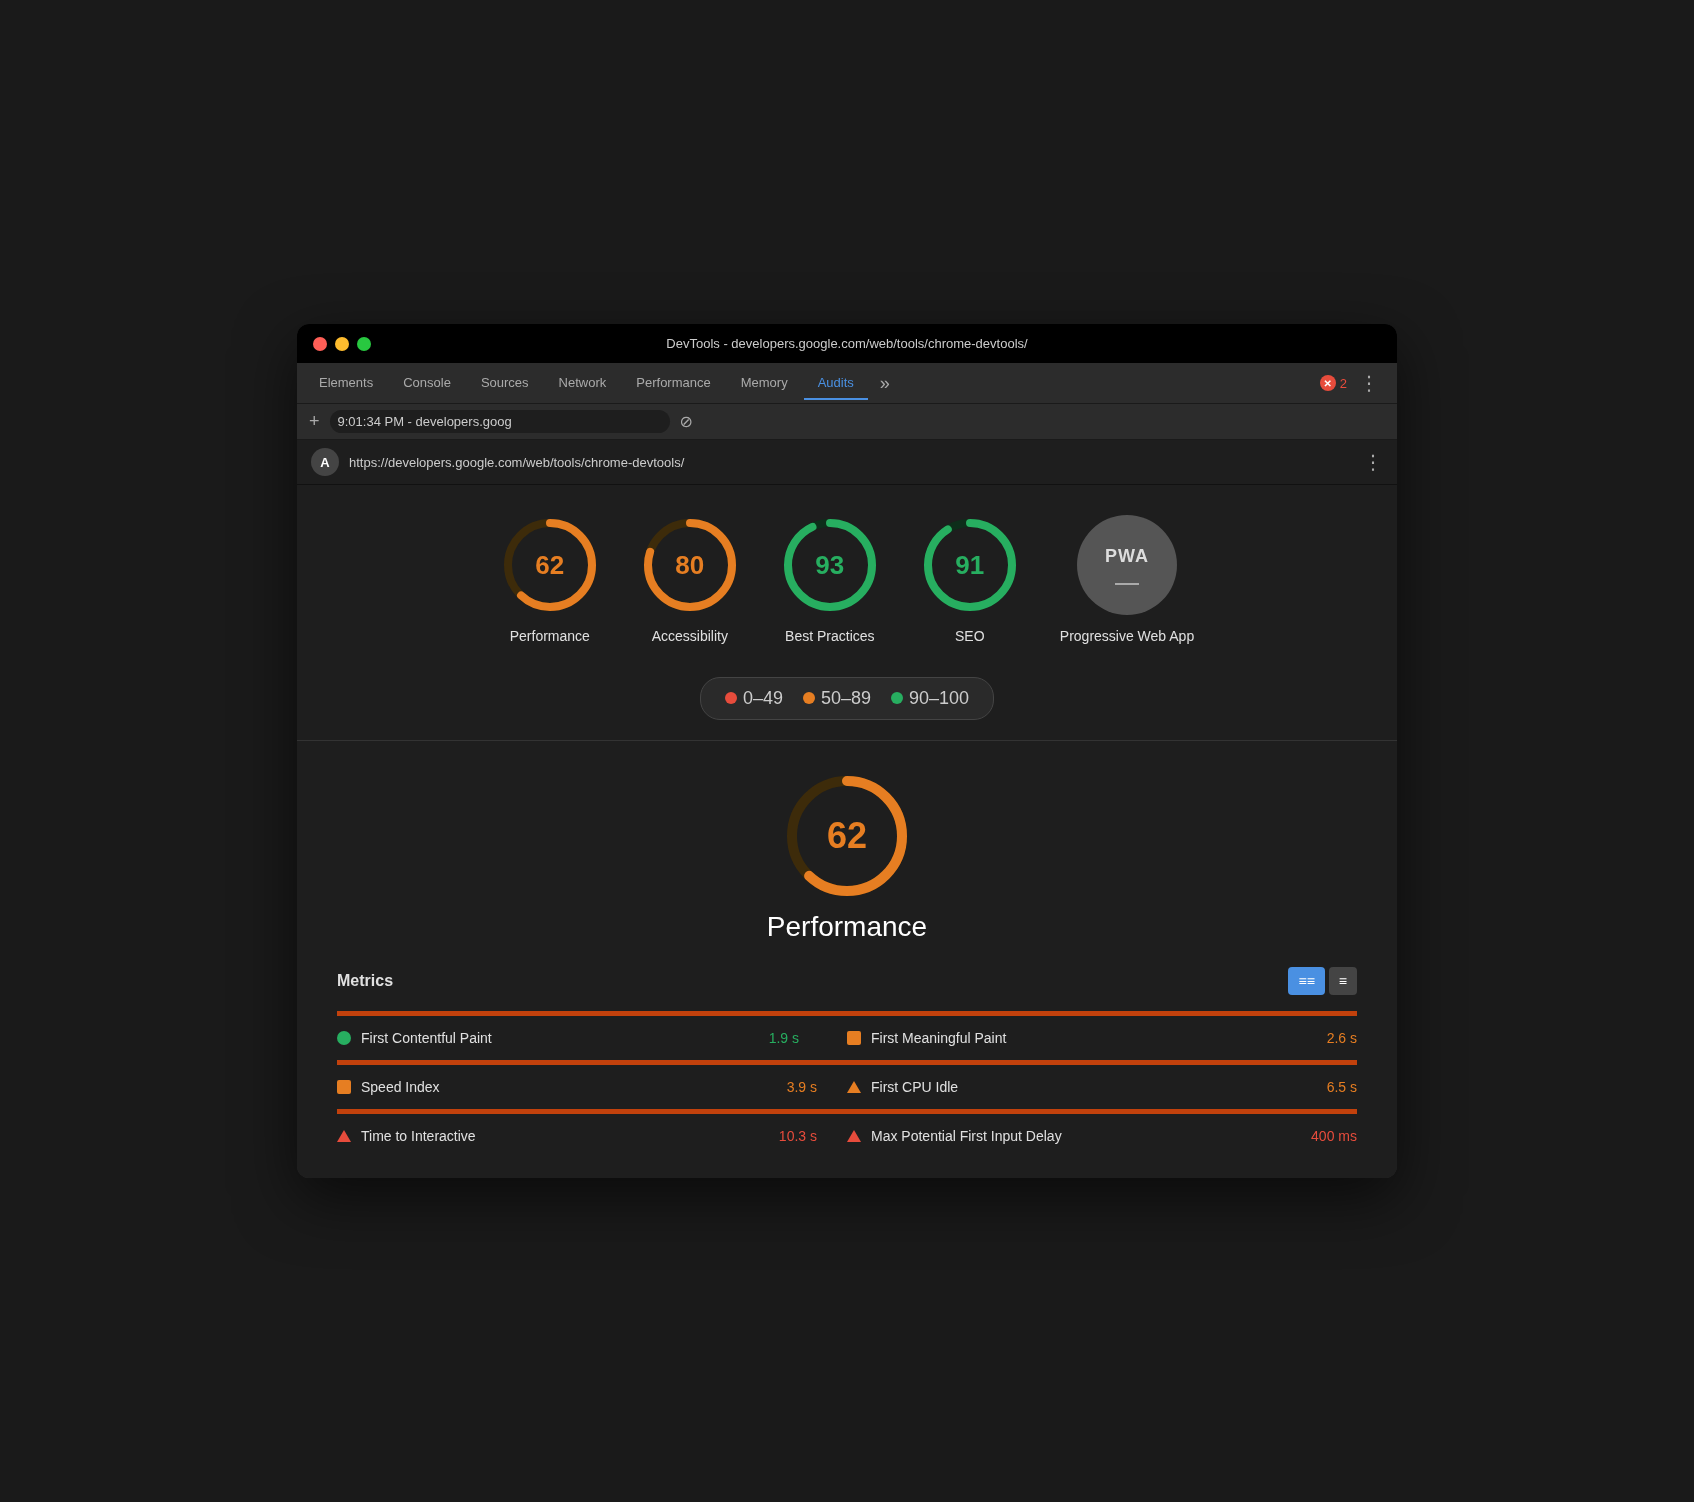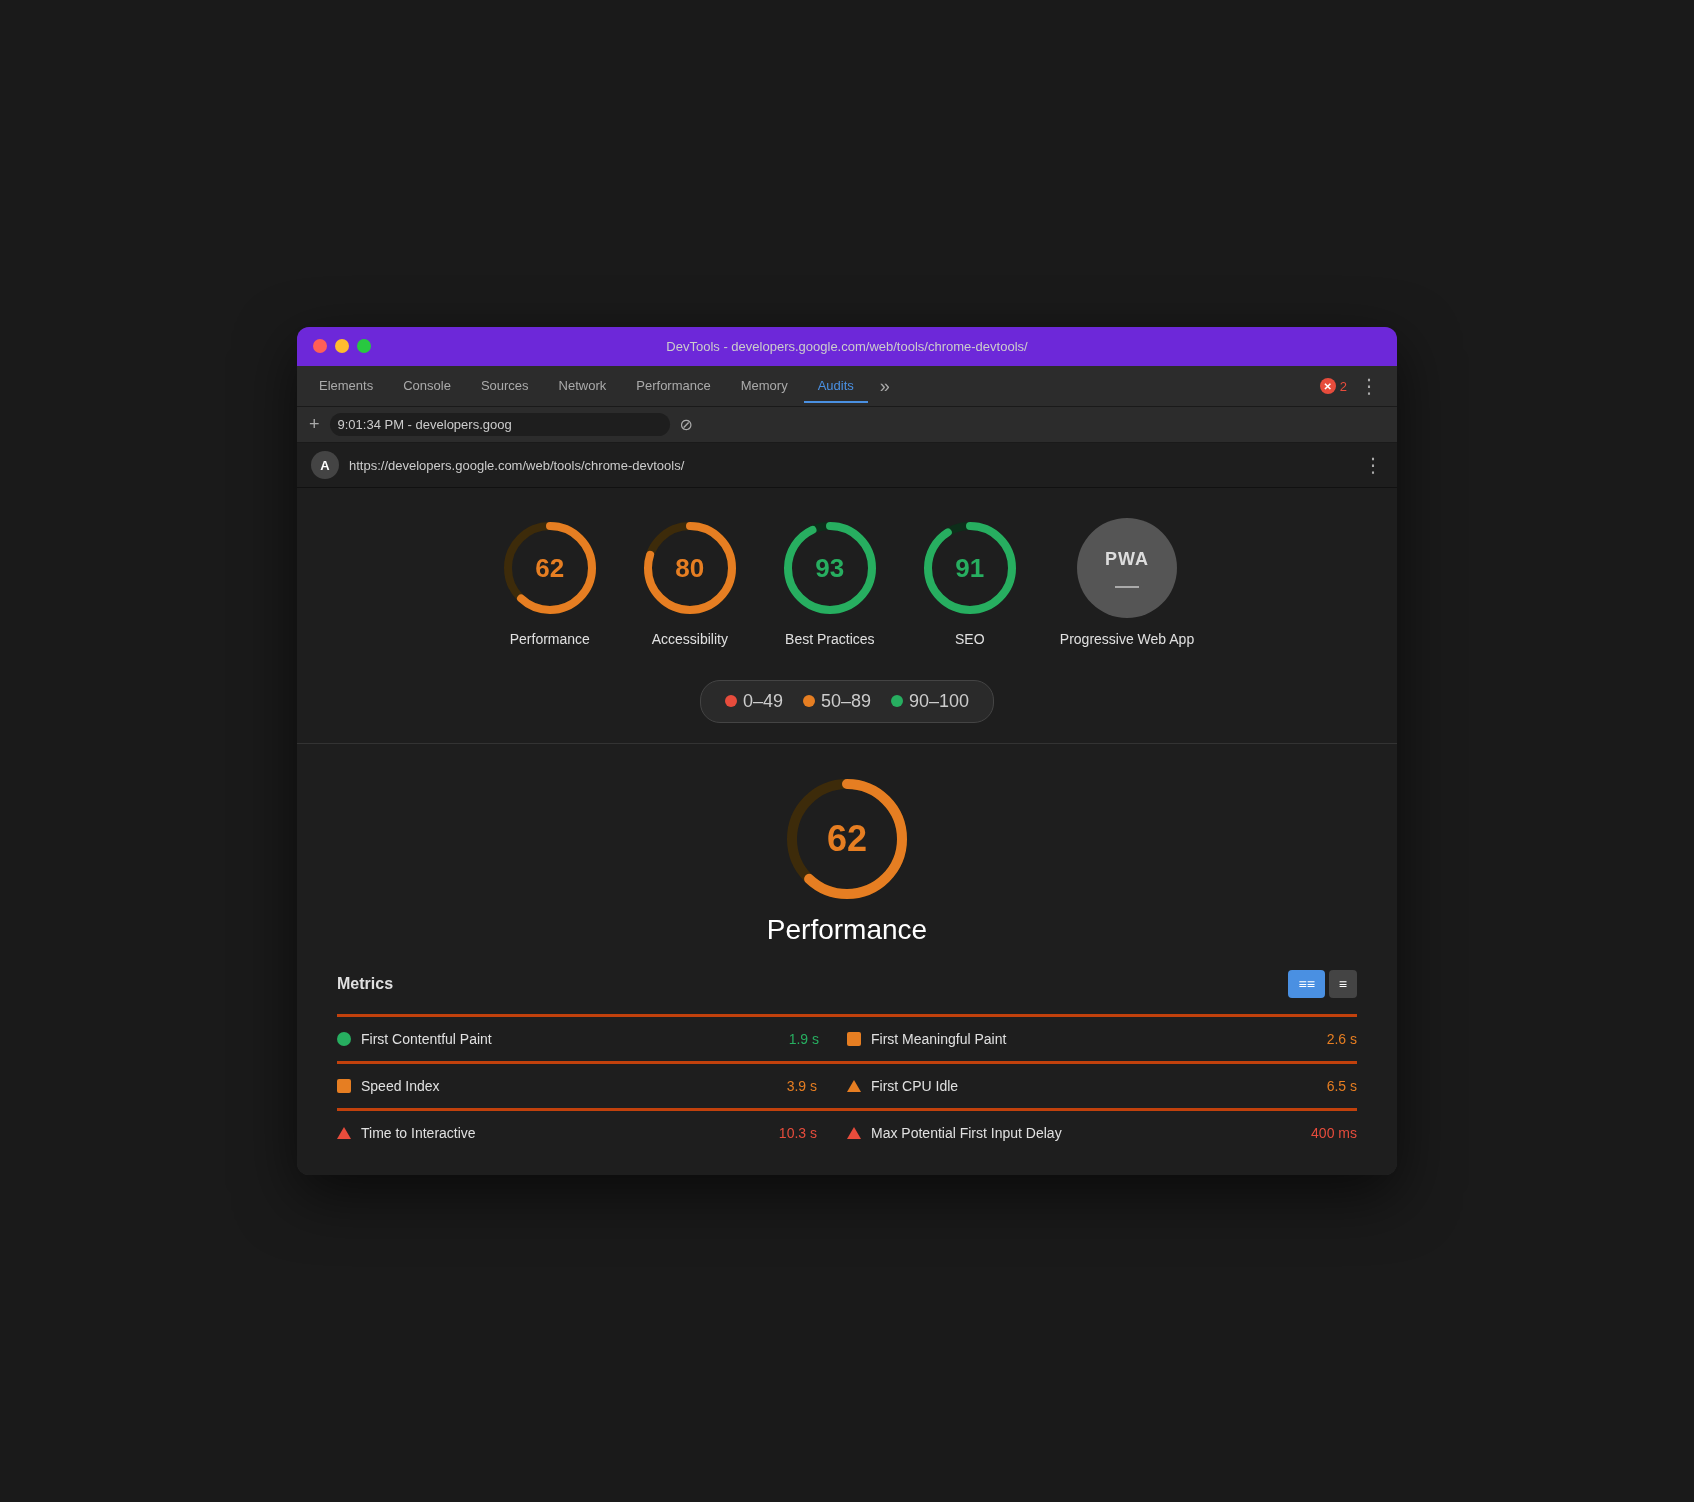--- a/index.html
+++ b/index.html
@@ -16,24 +16,24 @@
     .browser-window {
       width: 1100px;
       background: #2c2c2c;
       border-radius: 12px;
       overflow: hidden;
       box-shadow: 0 20px 60px rgba(0,0,0,0.6);
     }
 
     
     .title-bar {
-      background: #6d28d9;
+      background: #000000;
       padding: 12px 16px;
       display: flex;
-      align-items: flex-start;
+      align-items: center;
       justify-content: center;
       position: relative;
     }
     .traffic-lights {
       position: absolute;
       left: 16px;
       display: flex;
       gap: 8px;
     }
     .traffic-light {
@@ -289,21 +289,21 @@
     .toggle-btn.inactive {
       background: #444;
     }
     .toggle-icon {
       color: white;
       font-size: 14px;
     }
     .metric-row {
       display: grid;
       grid-template-columns: 1fr 1fr;
-      border-top: 3px solid #c2410c;
+      border-top: 5px solid #c2410c;
       padding: 14px 0;
     }
     .metric-cell {
       display: flex;
       align-items: center;
       gap: 10px;
     }
     .metric-icon {
       width: 14px;
       height: 14px;
@@ -504,21 +504,21 @@
           </button>
         </div>
       </div>
 
       <div style="width:100%;">
 
         <div class="metric-row">
           <div class="metric-cell">
             <div class="metric-icon circle icon-green"></div>
             <span class="metric-name">First Contentful Paint</span>
-            <span class="metric-value val-green" style="margin-left:auto;padding-right:28px;">1.9 s</span>
+            <span class="metric-value val-green" style="margin-left:auto;padding-right:48px;">1.9 s</span>
           </div>
           <div class="metric-cell">
             <div class="metric-icon icon-orange"></div>
             <span class="metric-name">First Meaningful Paint</span>
             <span class="metric-value val-orange" style="margin-left:auto;">2.6 s</span>
           </div>
         </div>
 
         <div class="metric-row">
           <div class="metric-cell">

